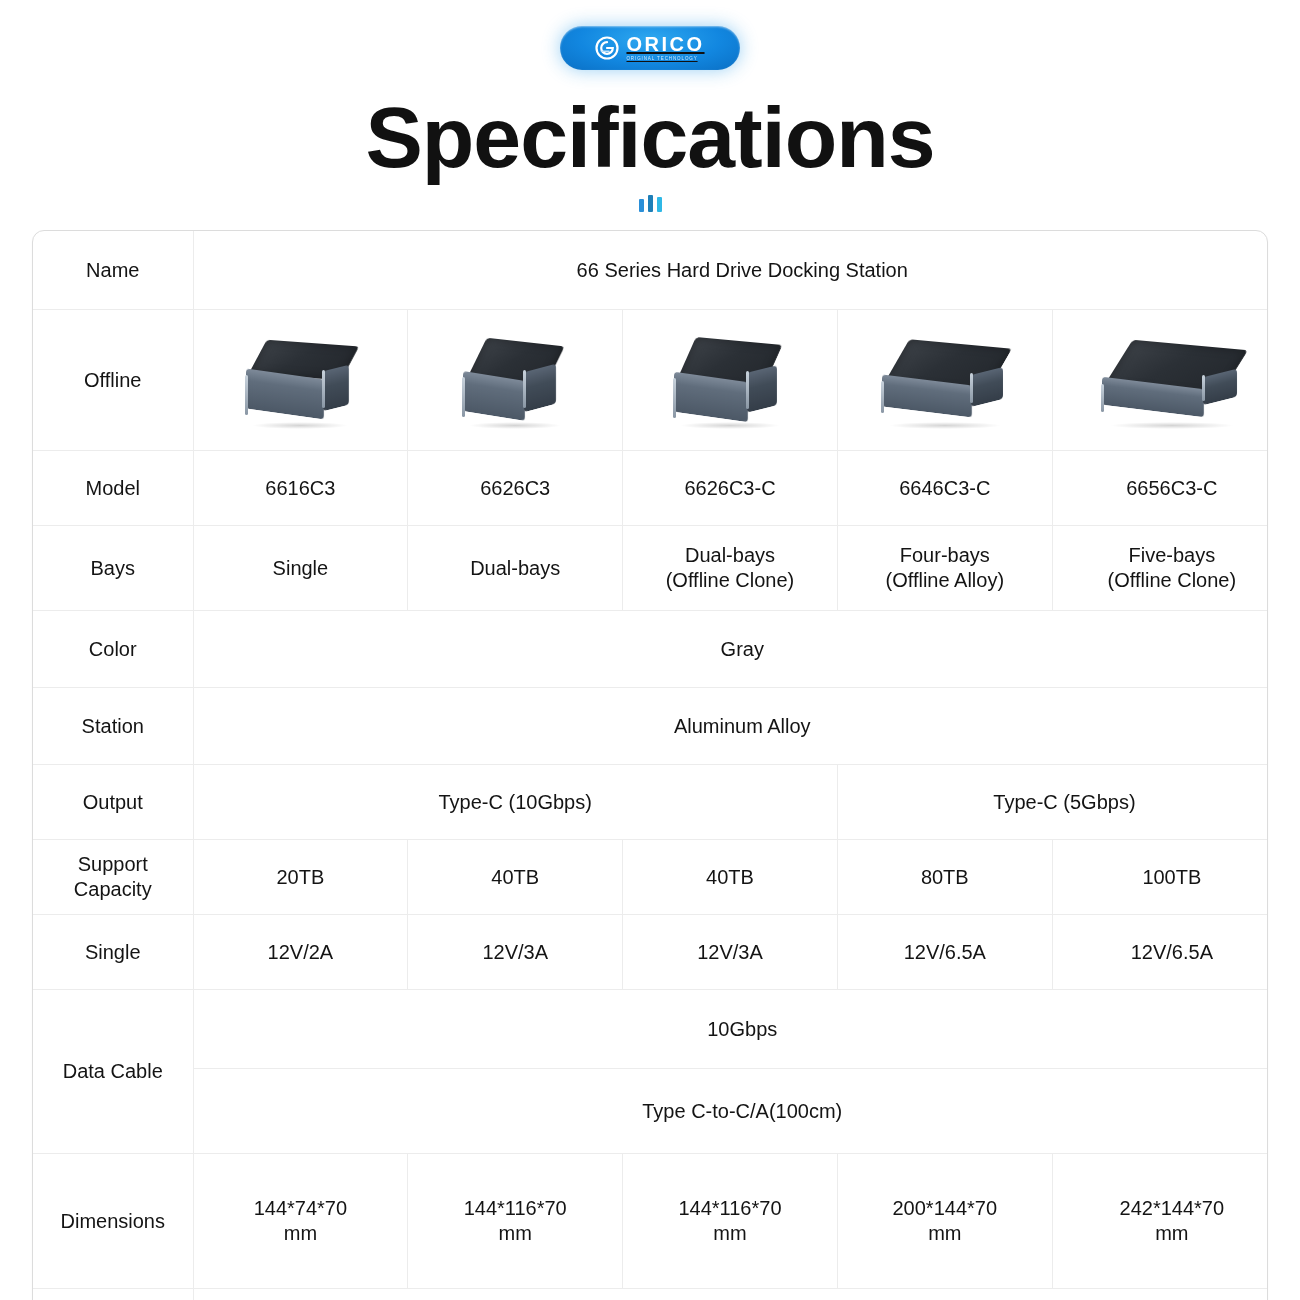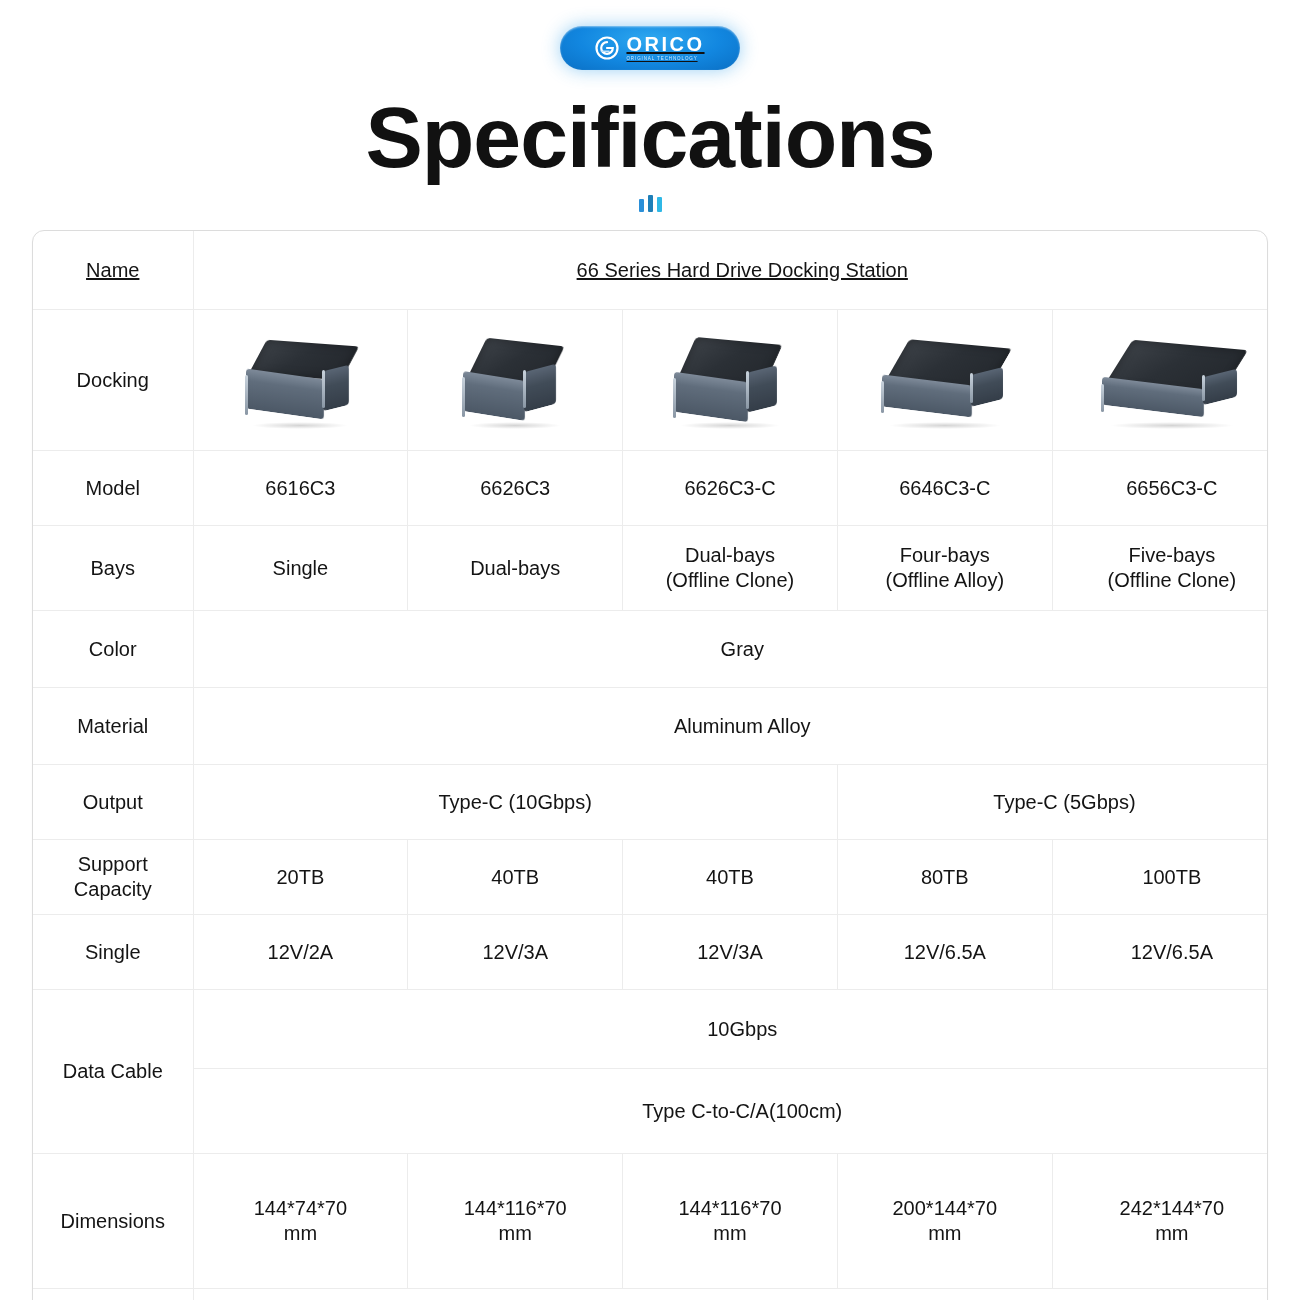--- a/index.html
+++ b/index.html
@@ -126,21 +126,21 @@
   col.label-col { width: 160px; }
   col.data-col  { width: 214.8px; }
 
   .lbl {
     font-size: 20px;
     color: #141414;
   }
   .cell-2line { white-space: pre-line; }
 
   
-  .r-name    td { height: 66px; text-decoration: underline; }
+  .r-name    td { height: 66px; }
   .r-product td { height: 128px; padding: 0; }
   .r-model   td { height: 62px; }
   .r-bays    td { height: 72px; }
   .r-color   td { height: 64px; }
   .r-material td { height: 64px; }
   .r-output  td { height: 62px; }
   .r-cap     td { height: 62px; }
   .r-power   td { height: 62px; }
   .r-cable1  td { height: 66px; }
   .r-cable2  td { height: 72px; }
@@ -233,21 +233,21 @@
         <col class="data-col">
     </colgroup>
     <tbody>
 
       <tr class="r-name">
         <td class="lbl">Name</td>
         <td colspan="5">66 Series Hard Drive Docking Station</td>
       </tr>
 
       <tr class="r-product">
-        <td class="lbl">Docking</td>
+        <td class="lbl">Offline</td>
 
         <td class="prod-cell">
           <div class="iso">
             <div class="box" style="width:108px;height:74px;">
               <div class="face f-top" style="width:96px;height:34px;left:10px;top:0;transform:skewX(-28deg) skewY(4deg);"></div>
               <div class="face f-front" style="width:78px;height:40px;left:0px;top:31px;transform:skewY(8deg);"></div>
               <div class="face f-side" style="width:26px;height:40px;left:77px;top:25px;transform:skewY(-14deg);"></div>
               <div class="edge-hl" style="width:3px;height:40px;left:-1px;top:32px;"></div>
               <div class="edge-hl" style="width:3px;height:38px;left:76px;top:27px;"></div>
             </div>
@@ -328,21 +328,21 @@
         <td class="cell-2line">Five-bays
 (Offline Clone)</td>
       </tr>
 
       <tr class="r-color">
         <td class="lbl">Color</td>
         <td colspan="5">Gray</td>
       </tr>
 
       <tr class="r-material">
-        <td class="lbl">Material</td>
+        <td class="lbl">Station</td>
         <td colspan="5">Aluminum Alloy</td>
       </tr>
 
       <tr class="r-output">
         <td class="lbl">Output</td>
         <td colspan="3">Type-C (10Gbps)</td>
         <td colspan="2">Type-C (5Gbps)</td>
       </tr>
 
       <tr class="r-cap">

